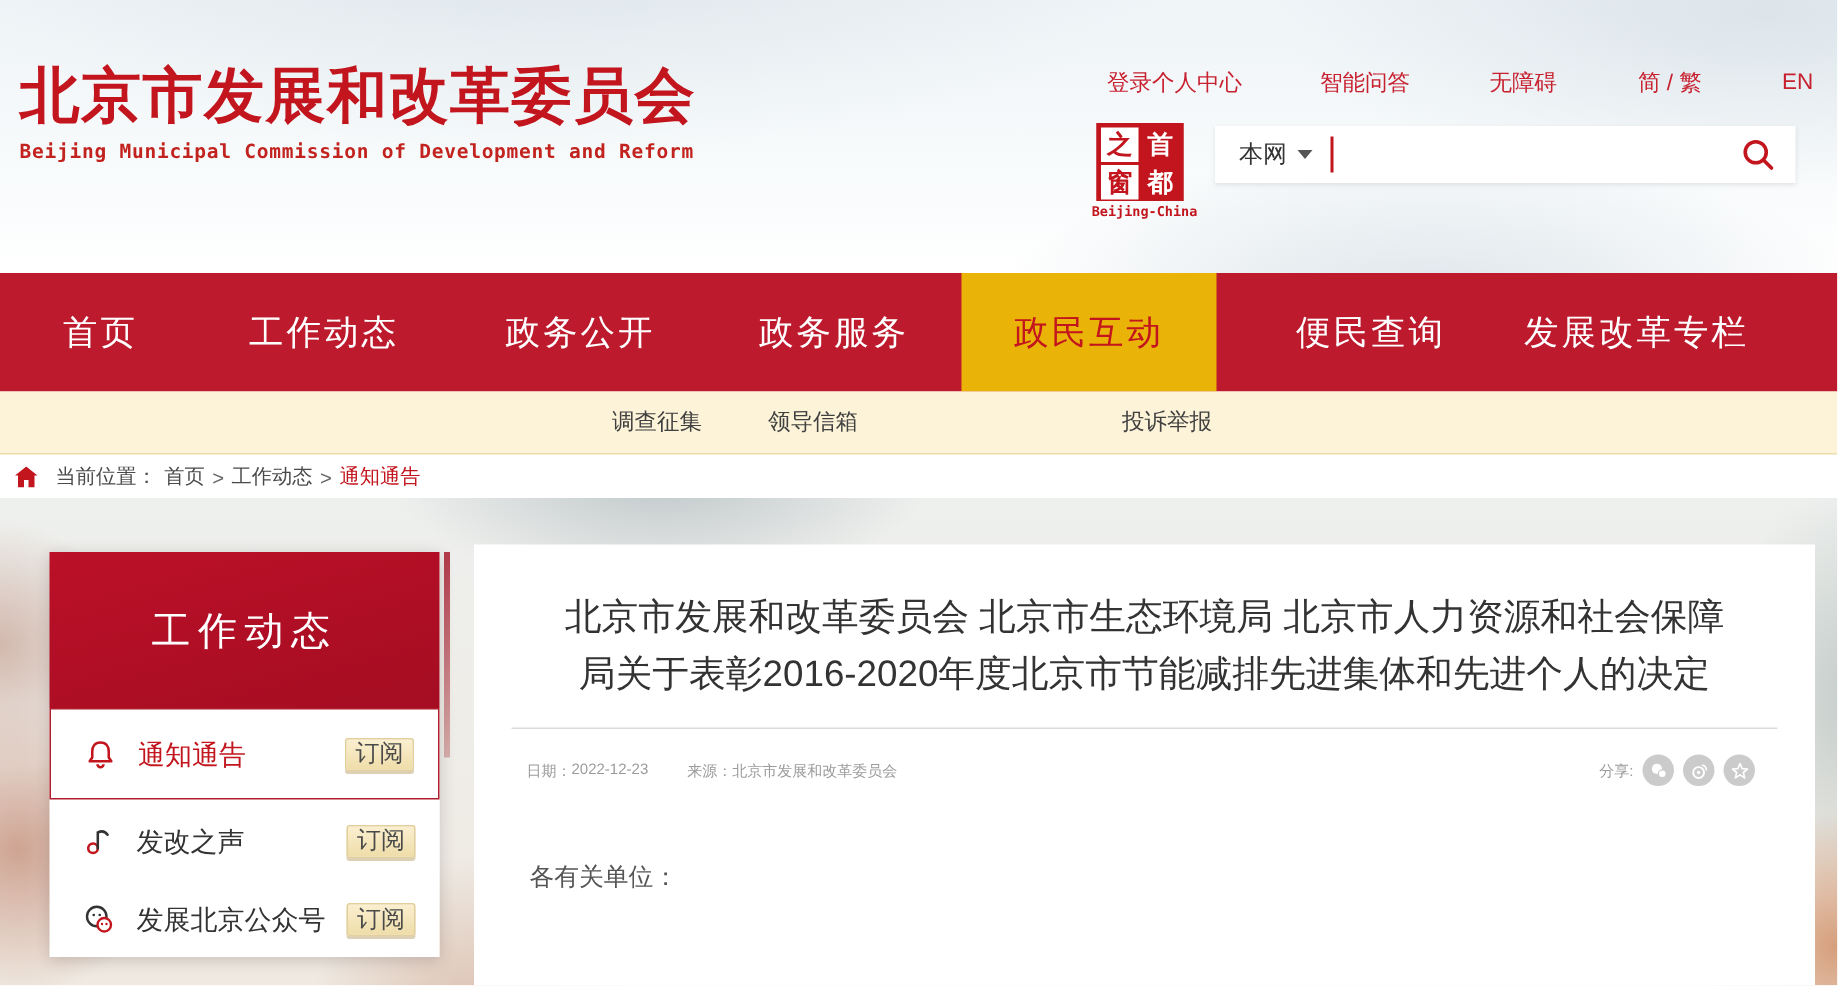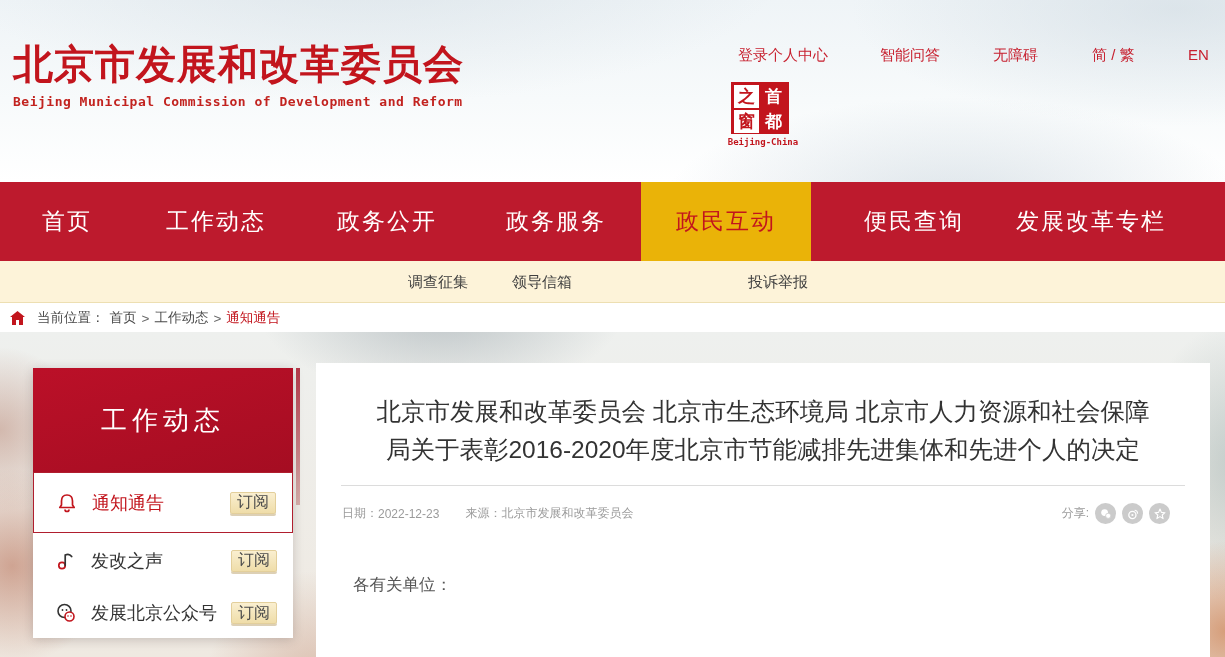--- a/index.html
+++ b/index.html
@@ -95,21 +95,21 @@
   .pill { width:46px; height:22px; border-radius:2px; flex:0 0 auto;
           background:linear-gradient(180deg,#faefd0,#efdda9); border:1px solid #e3cf9b;
           box-shadow:0 2px 0 rgba(180,150,90,.45); font-size:16px; color:#4a4a4a;
           display:flex; align-items:center; justify-content:center; cursor:pointer; }
 
   
   .main-panel { position:absolute; left:316px; top:363px; width:894px; height:294px; background:#fff; }
   .article-title { margin:30px auto 8px; width:790px; text-align:center; font-size:24.5px;
                    line-height:38px; color:#333; }
   .divider { margin:16px 25px 0; border-top:1px solid #dcdcdc; }
-  .meta-row { margin:17px 40px 0 26px; display:flex; align-items:center; font-size:12px; color:#9b9b9b; }
+  .meta-row { margin:17px 40px 0 35px; display:flex; align-items:center; font-size:10px; color:#9b9b9b; }
   .meta-source { margin-left:26px; }
   .share { margin-left:auto; display:flex; align-items:center; gap:6px; }
   .share-circle { width:21px; height:21px; border-radius:50%; background:#cbcbcb;
                   display:flex; align-items:center; justify-content:center; cursor:pointer; }
   .article-body { margin:50px 37px 0; font-size:16.5px; color:#555; }
 </style>
 </head>
 <body>
 
 <div class="page">
@@ -129,20 +129,34 @@
     <div class="seal">
       <div class="seal-grid">
         <div class="seal-cell cell-w">之</div>
         <div class="seal-cell cell-r">首</div>
         <div class="seal-cell cell-w">窗</div>
         <div class="seal-cell cell-r">都</div>
       </div>
       <div class="seal-caption">Beijing-China</div>
     </div>
 
+    <div class="search-box">
+      <span class="search-scope">
+        <span>本网</span>
+        <span class="scope-arrow"></span>
+      </span>
+      <span class="search-caret"></span>
+      <input class="search-input" type="text" placeholder="" style="">
+      <span class="search-btn">
+        <svg width="24" height="24" viewBox="0 0 24 24" fill="none">
+          <circle cx="10.5" cy="10.5" r="7" stroke="#c2151d" stroke-width="2.4"></circle>
+          <line x1="15.8" y1="15.8" x2="21" y2="21" stroke="#c2151d" stroke-width="2.4" stroke-linecap="round"></line>
+        </svg>
+      </span>
+    </div>
   </div>
 
   <div class="nav">
     <span class="nav-item n0">首页</span>
     <span class="nav-item n1">工作动态</span>
     <span class="nav-item n2">政务公开</span>
     <span class="nav-item n3">政务服务</span>
     <span class="nav-item nav-active">政民互动</span>
     <span class="nav-item n5">便民查询</span>
     <span class="nav-item n6">发展改革专栏</span>

